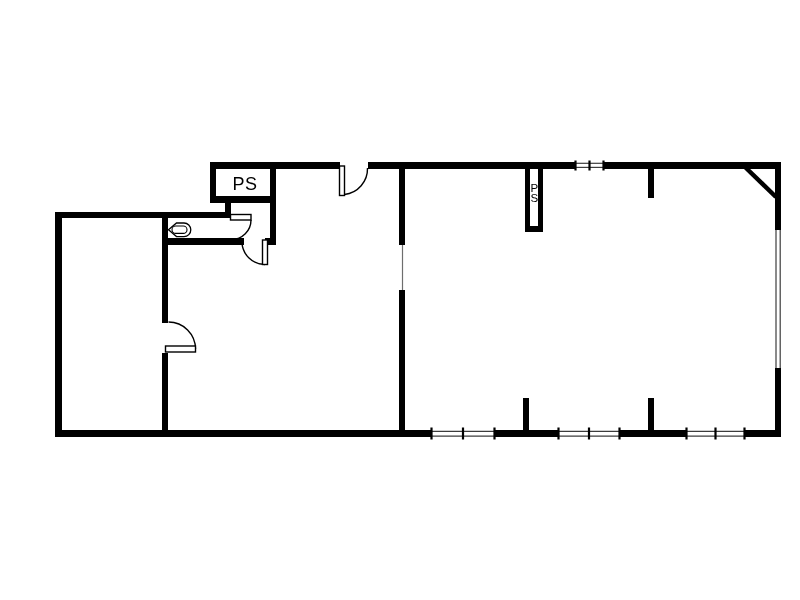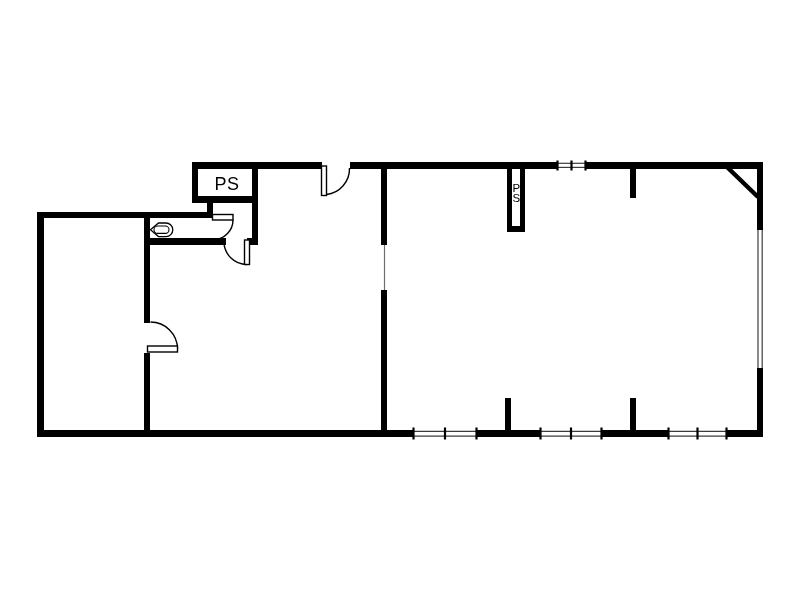--- a/index.html
+++ b/index.html
@@ -7,20 +7,21 @@
     padding: 0;
     background: #ffffff;
     font-family: "Liberation Sans", sans-serif;
   }
   .canvas {
     position: relative;
     width: 764px;
     height: 600px;
     background: #ffffff;
     overflow: hidden;
+    margin-left: 18px;
   }
   svg { display: block; }
   .lbl-lg {
     font-family: "Liberation Sans", sans-serif;
     font-size: 18px;
     letter-spacing: 0.5px;
     text-anchor: middle;
   }
   .lbl-sm {
     font-family: "Liberation Sans", sans-serif;

